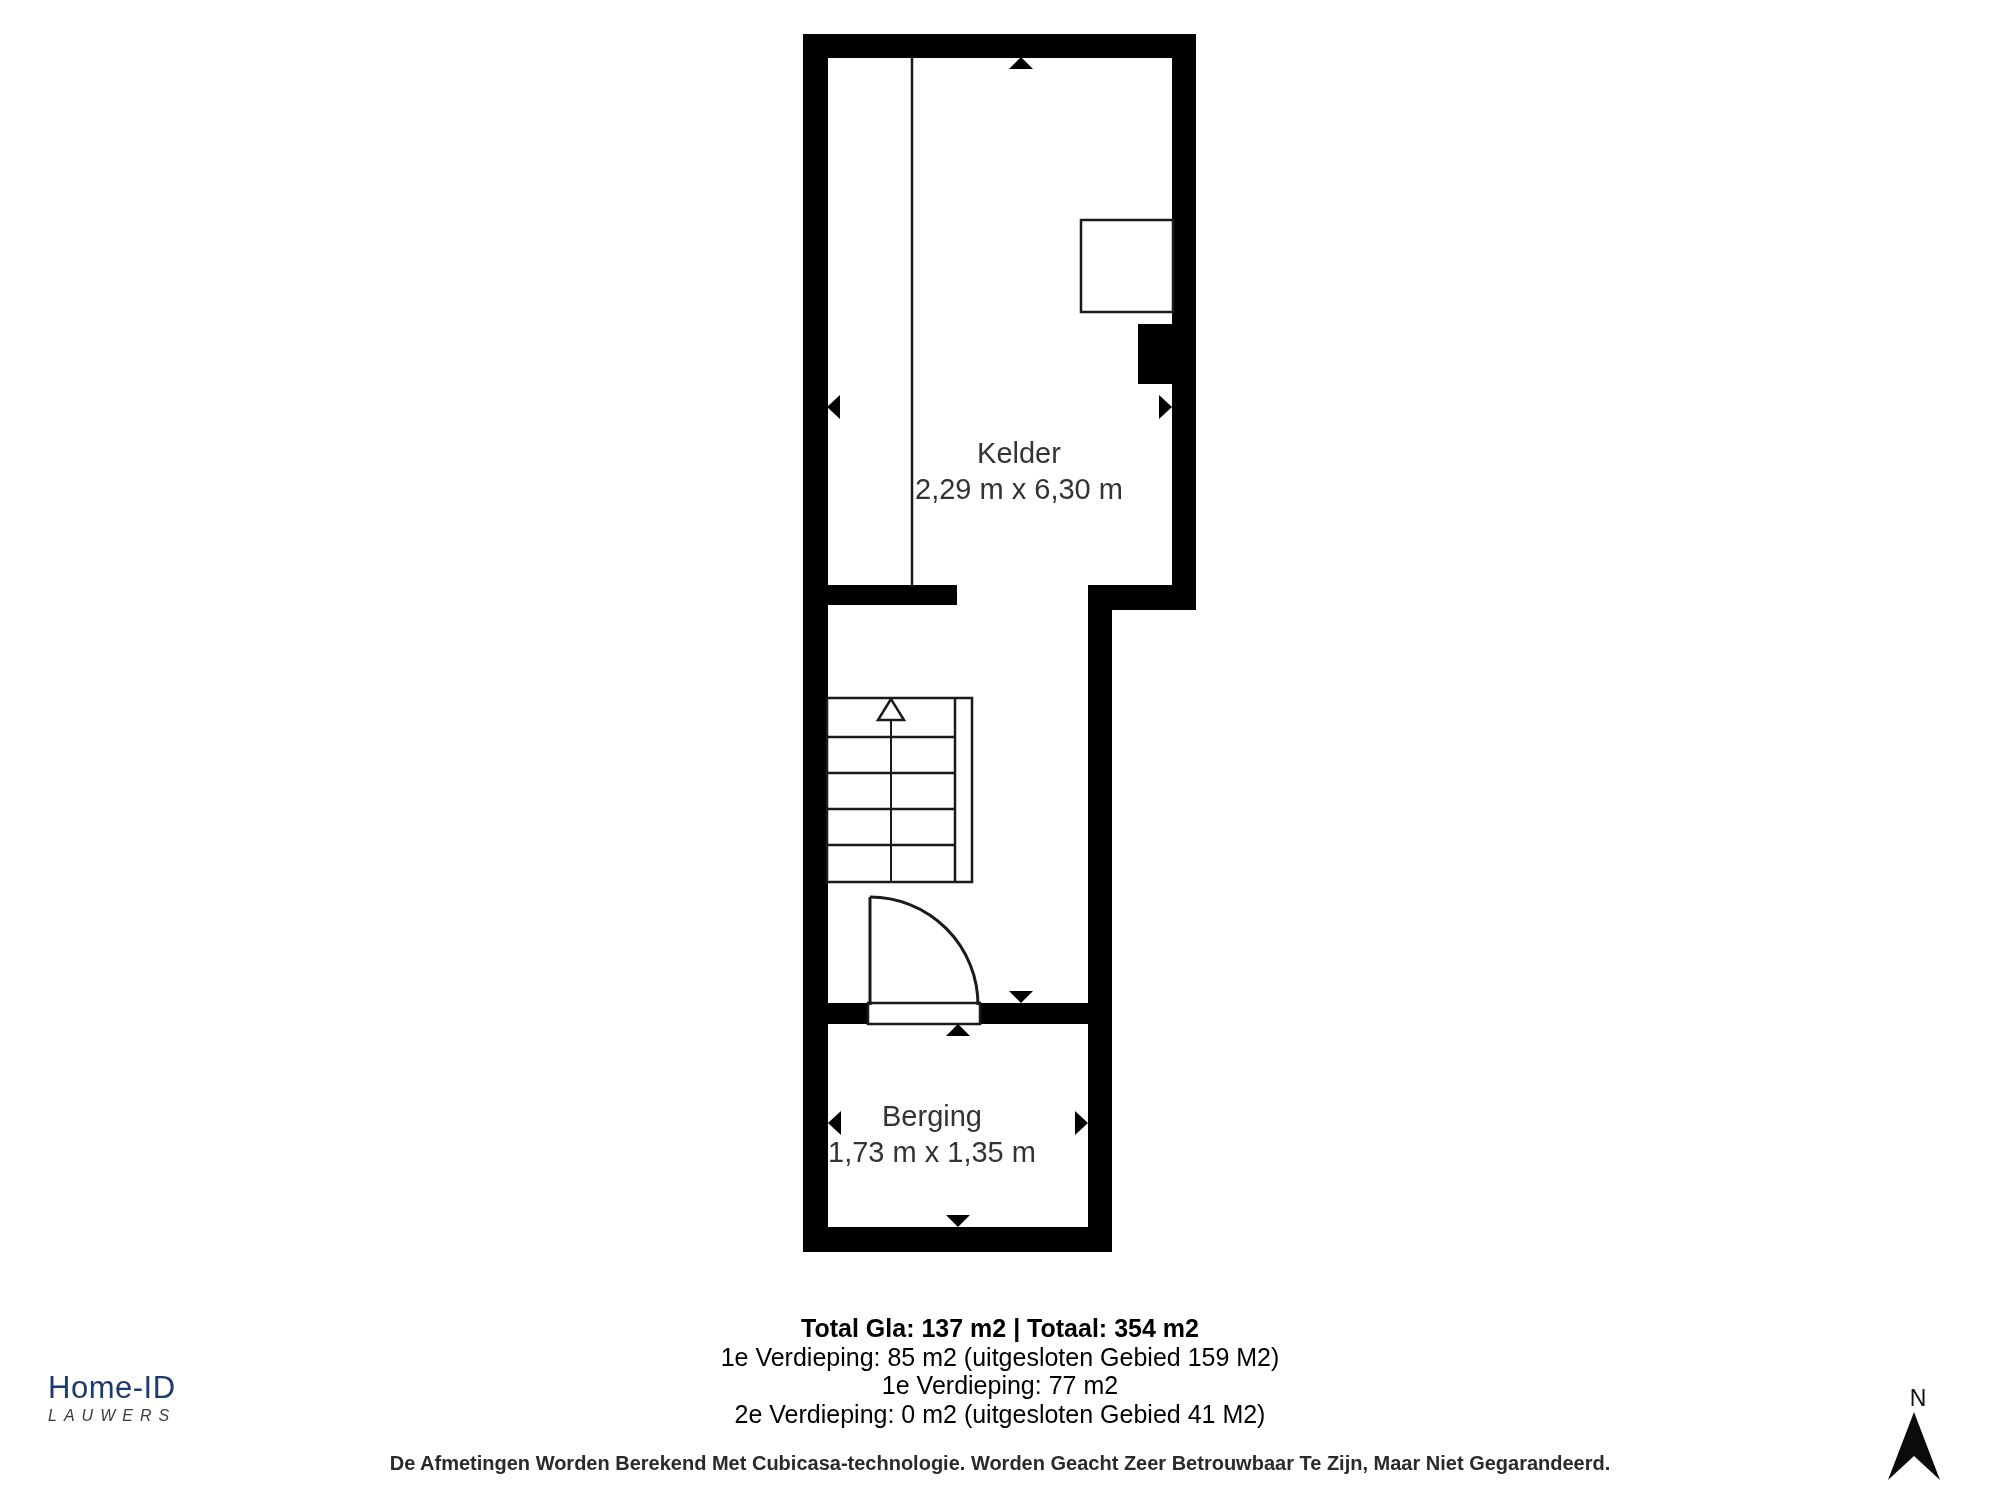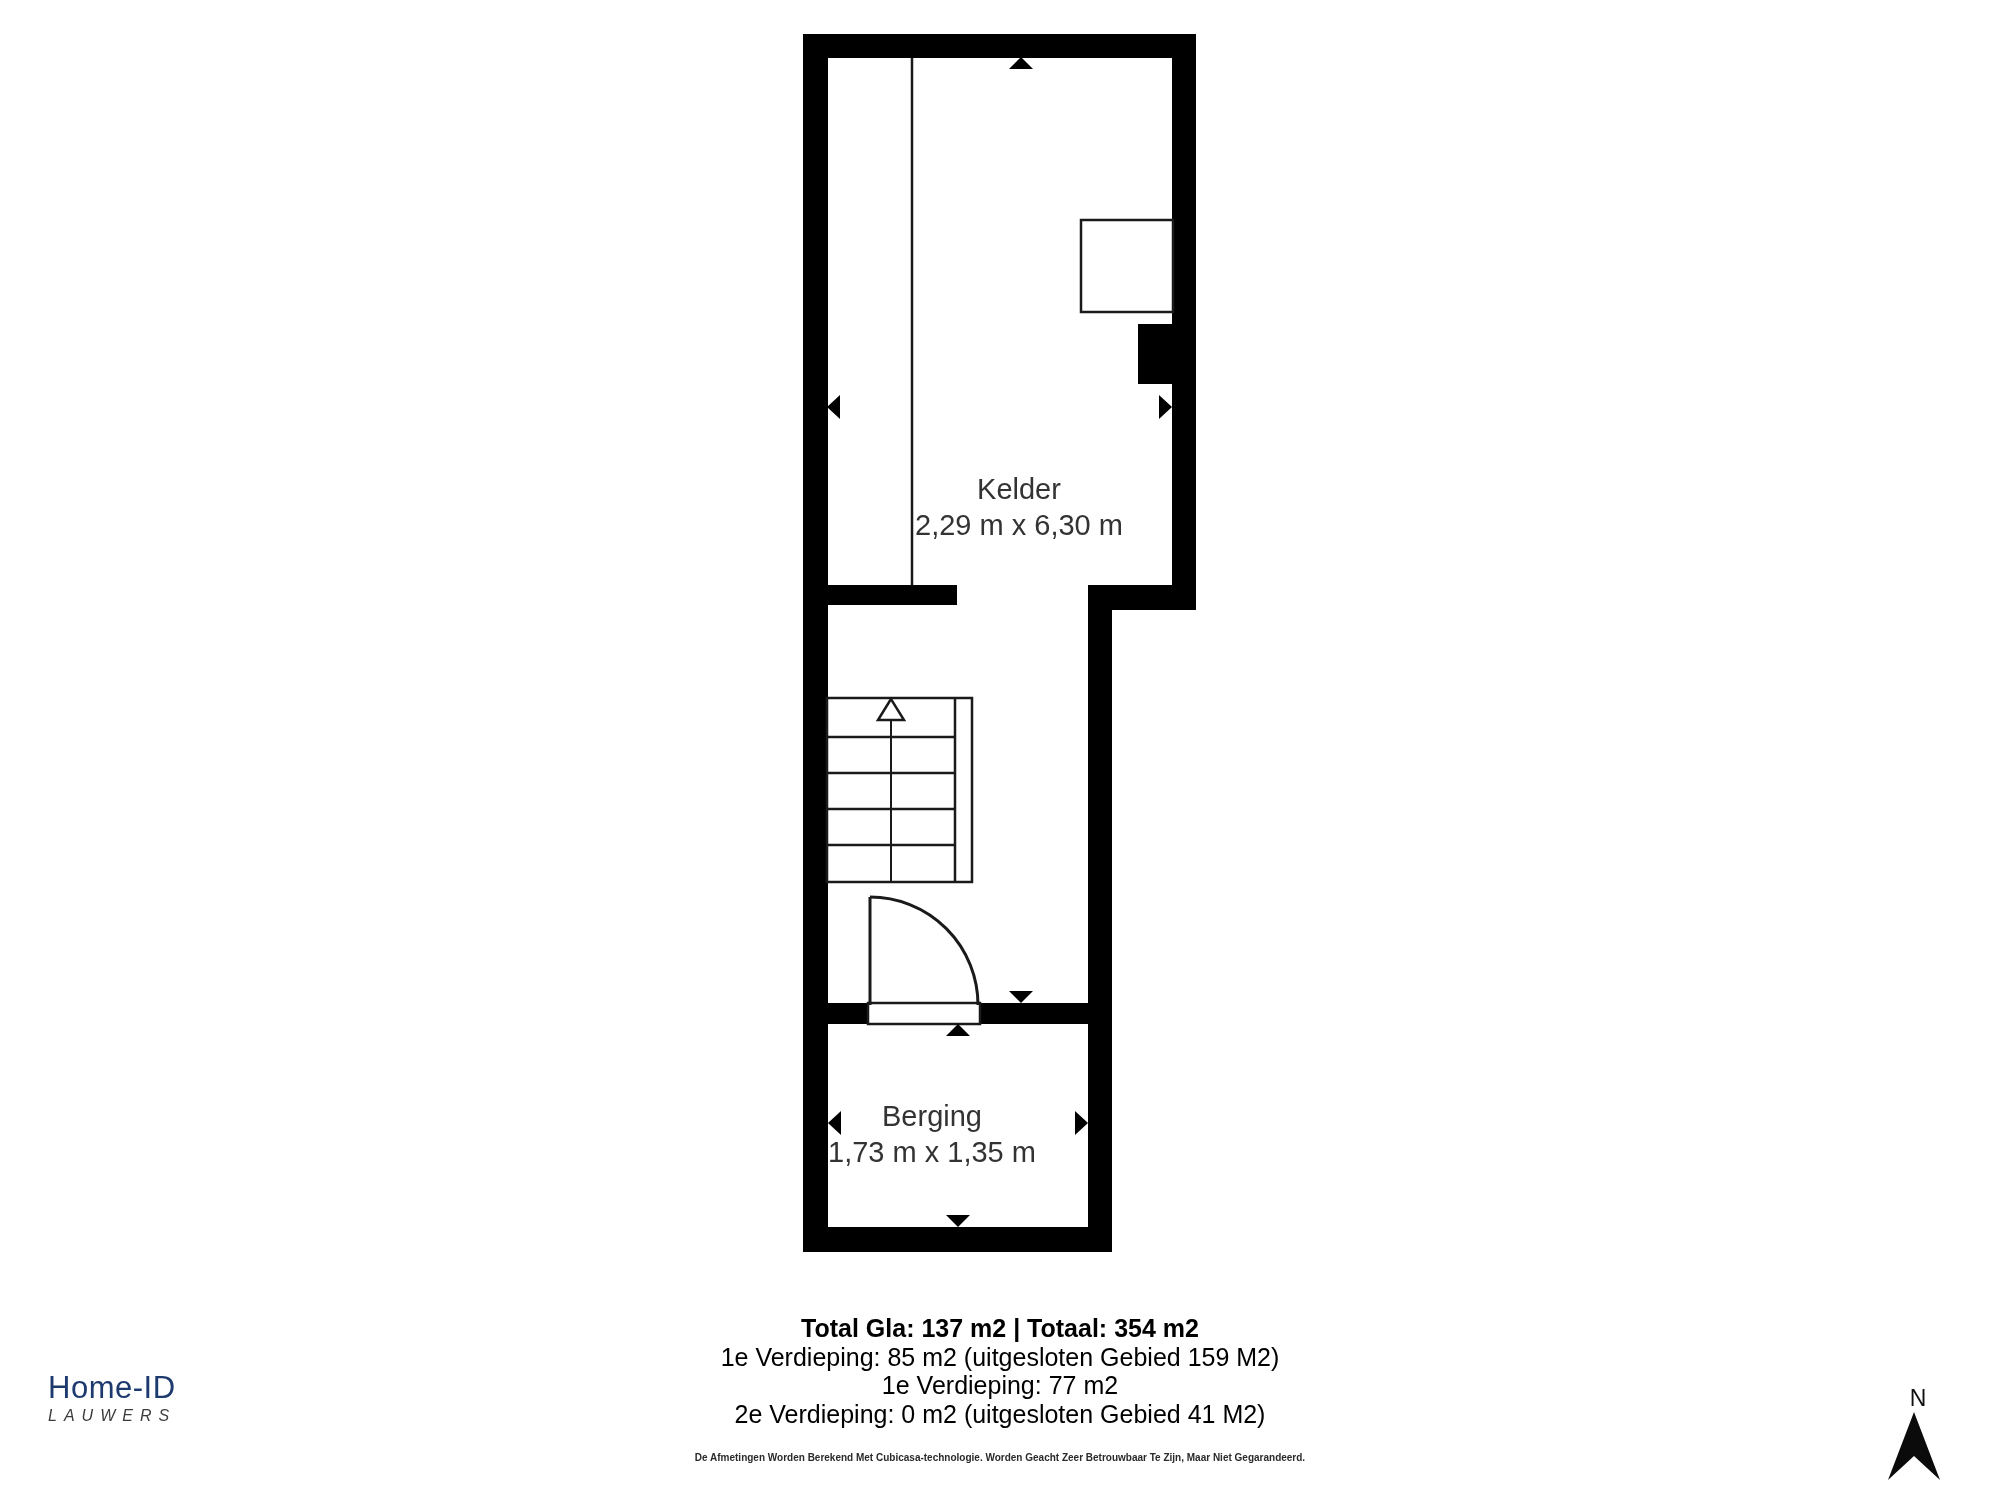--- a/index.html
+++ b/index.html
@@ -34,21 +34,21 @@
     white-space: nowrap;
   }
   .summary .total-line { font-weight: bold; }
 
   .disclaimer {
     position: absolute;
     left: 1000px; top: 1452px;
     transform: translateX(-50%);
     text-align: center;
     color: #2a2a2a;
-    font-size: 10px;
+    font-size: 20px;
     font-weight: 600;
     white-space: nowrap;
   }
 
   .brand {
     position: absolute;
     left: 48px; top: 1372px;
     text-align: left;
   }
   .brand-name {
@@ -130,21 +130,21 @@
     </g>
 
     <g fill="#000000">
       <polygon points="958,1024 946,1036 970,1036"></polygon>
       <polygon points="958,1227 946,1215 970,1215"></polygon>
       <polygon points="828,1123 841,1111 841,1135"></polygon>
       <polygon points="1088,1123 1075,1111 1075,1135"></polygon>
     </g>
   </svg>
 
-  <div class="room-label" style="left:1019px; top:435px;margin-top:36px;">
+  <div class="room-label" style="left:1019px; top:435px;">
     <div>Kelder</div>
     <div>2,29 m x 6,30 m</div>
   </div>
 
   <div class="room-label" style="left:932px; top:1098px;">
     <div>Berging</div>
     <div>1,73 m x 1,35 m</div>
   </div>
 
   <div class="summary">

